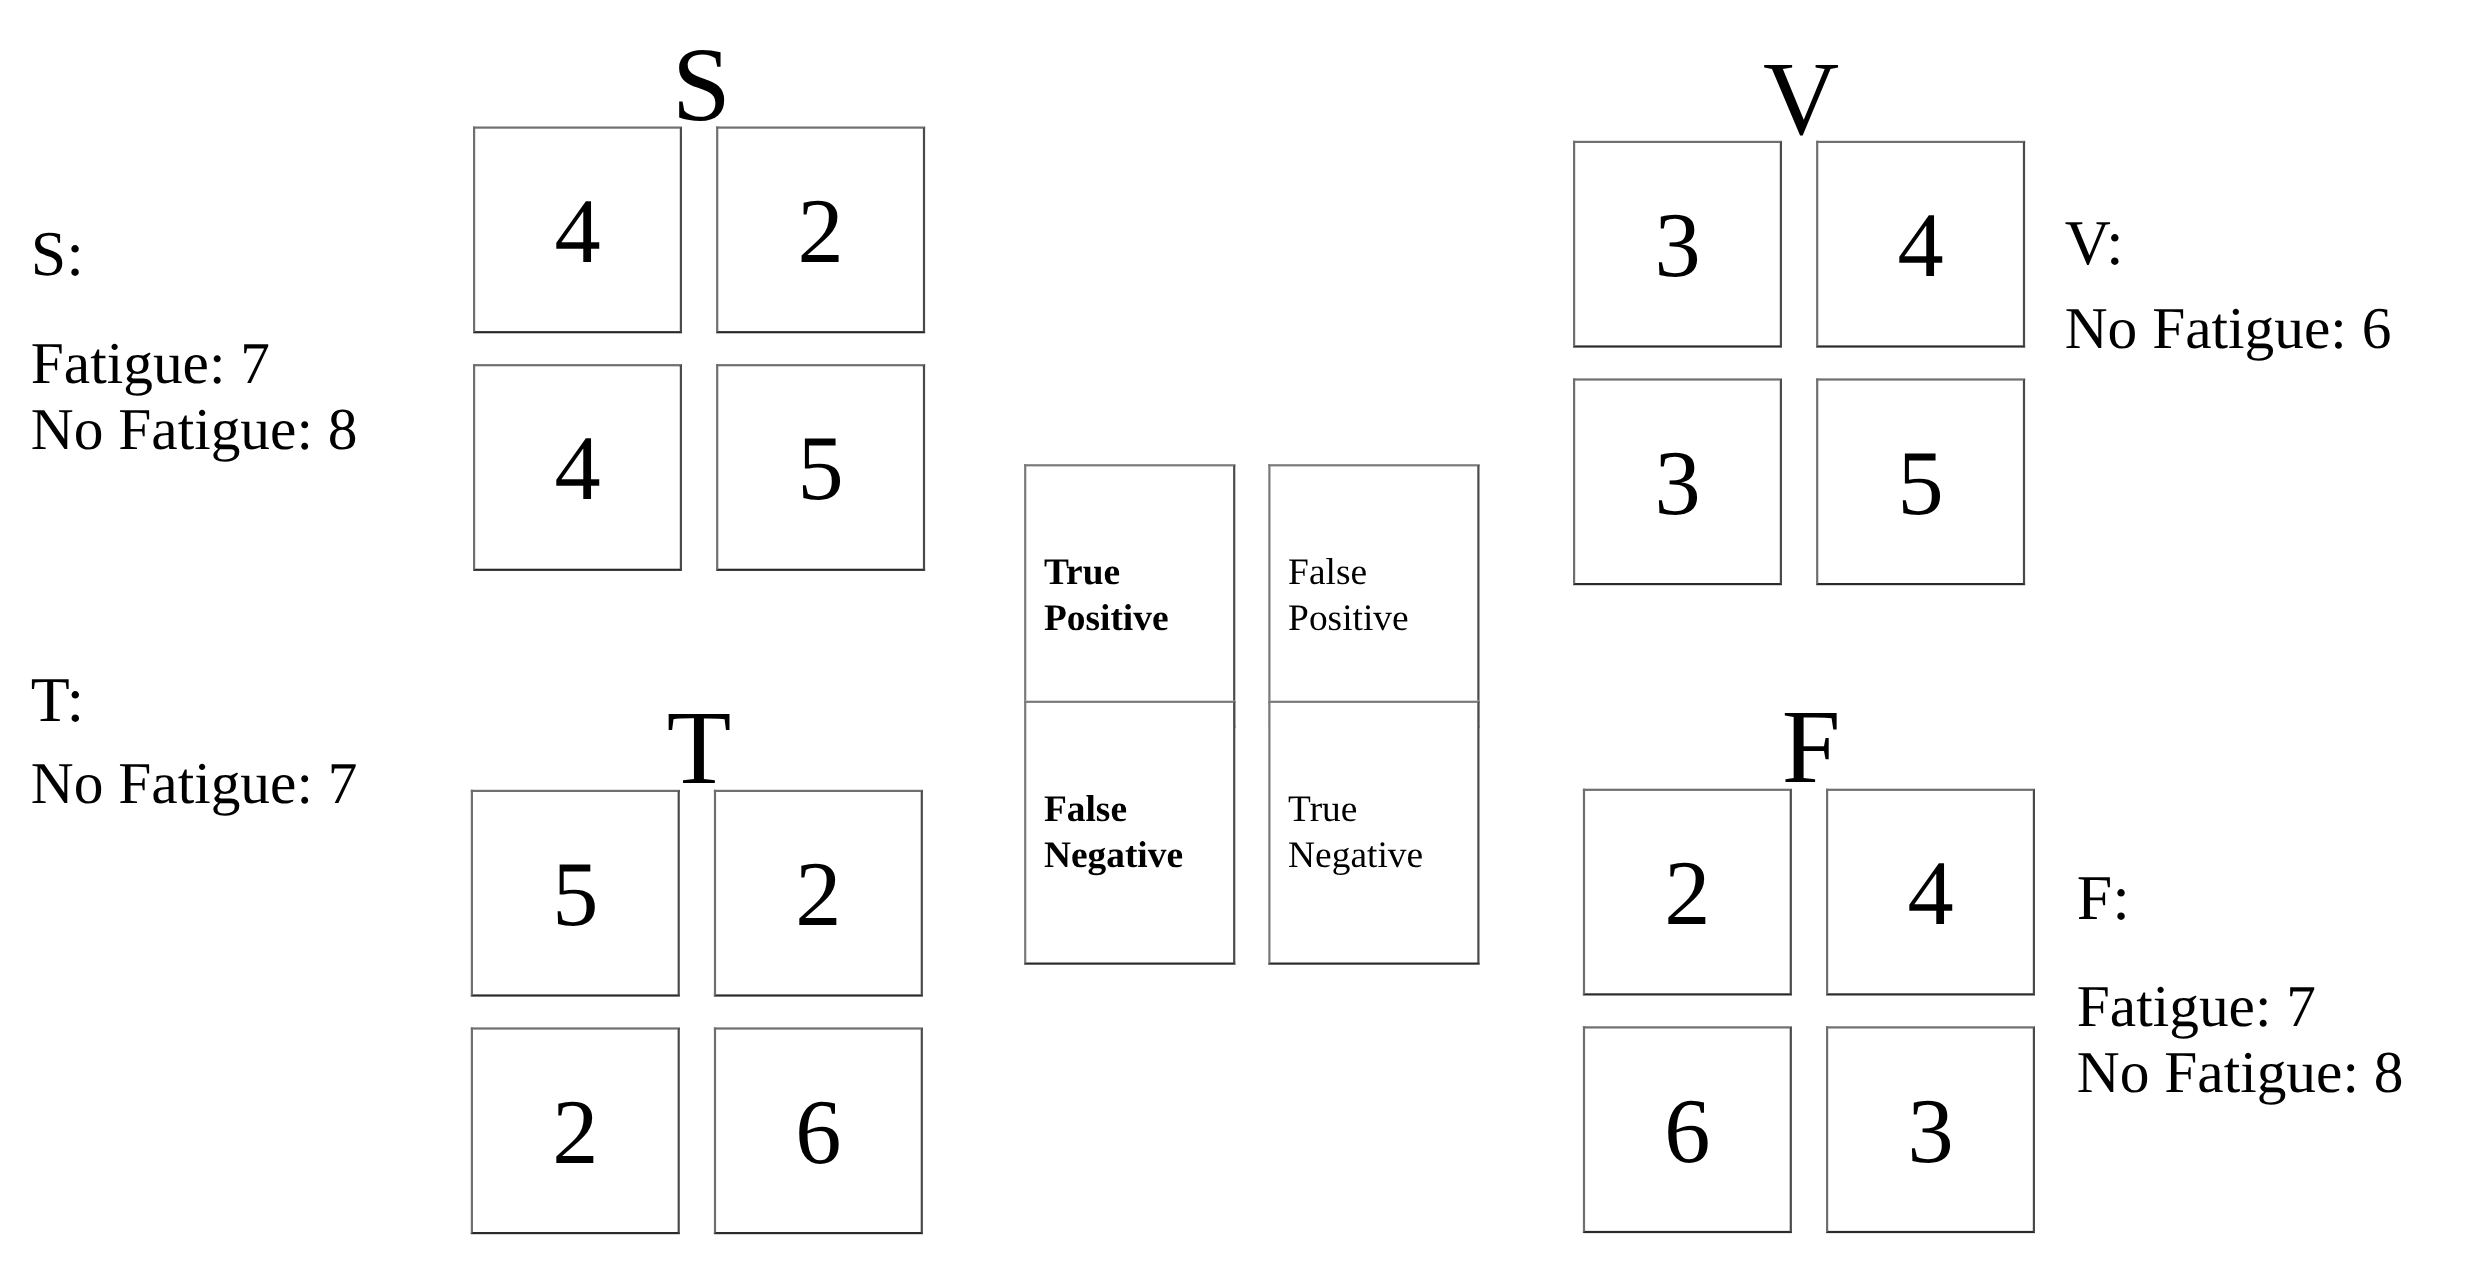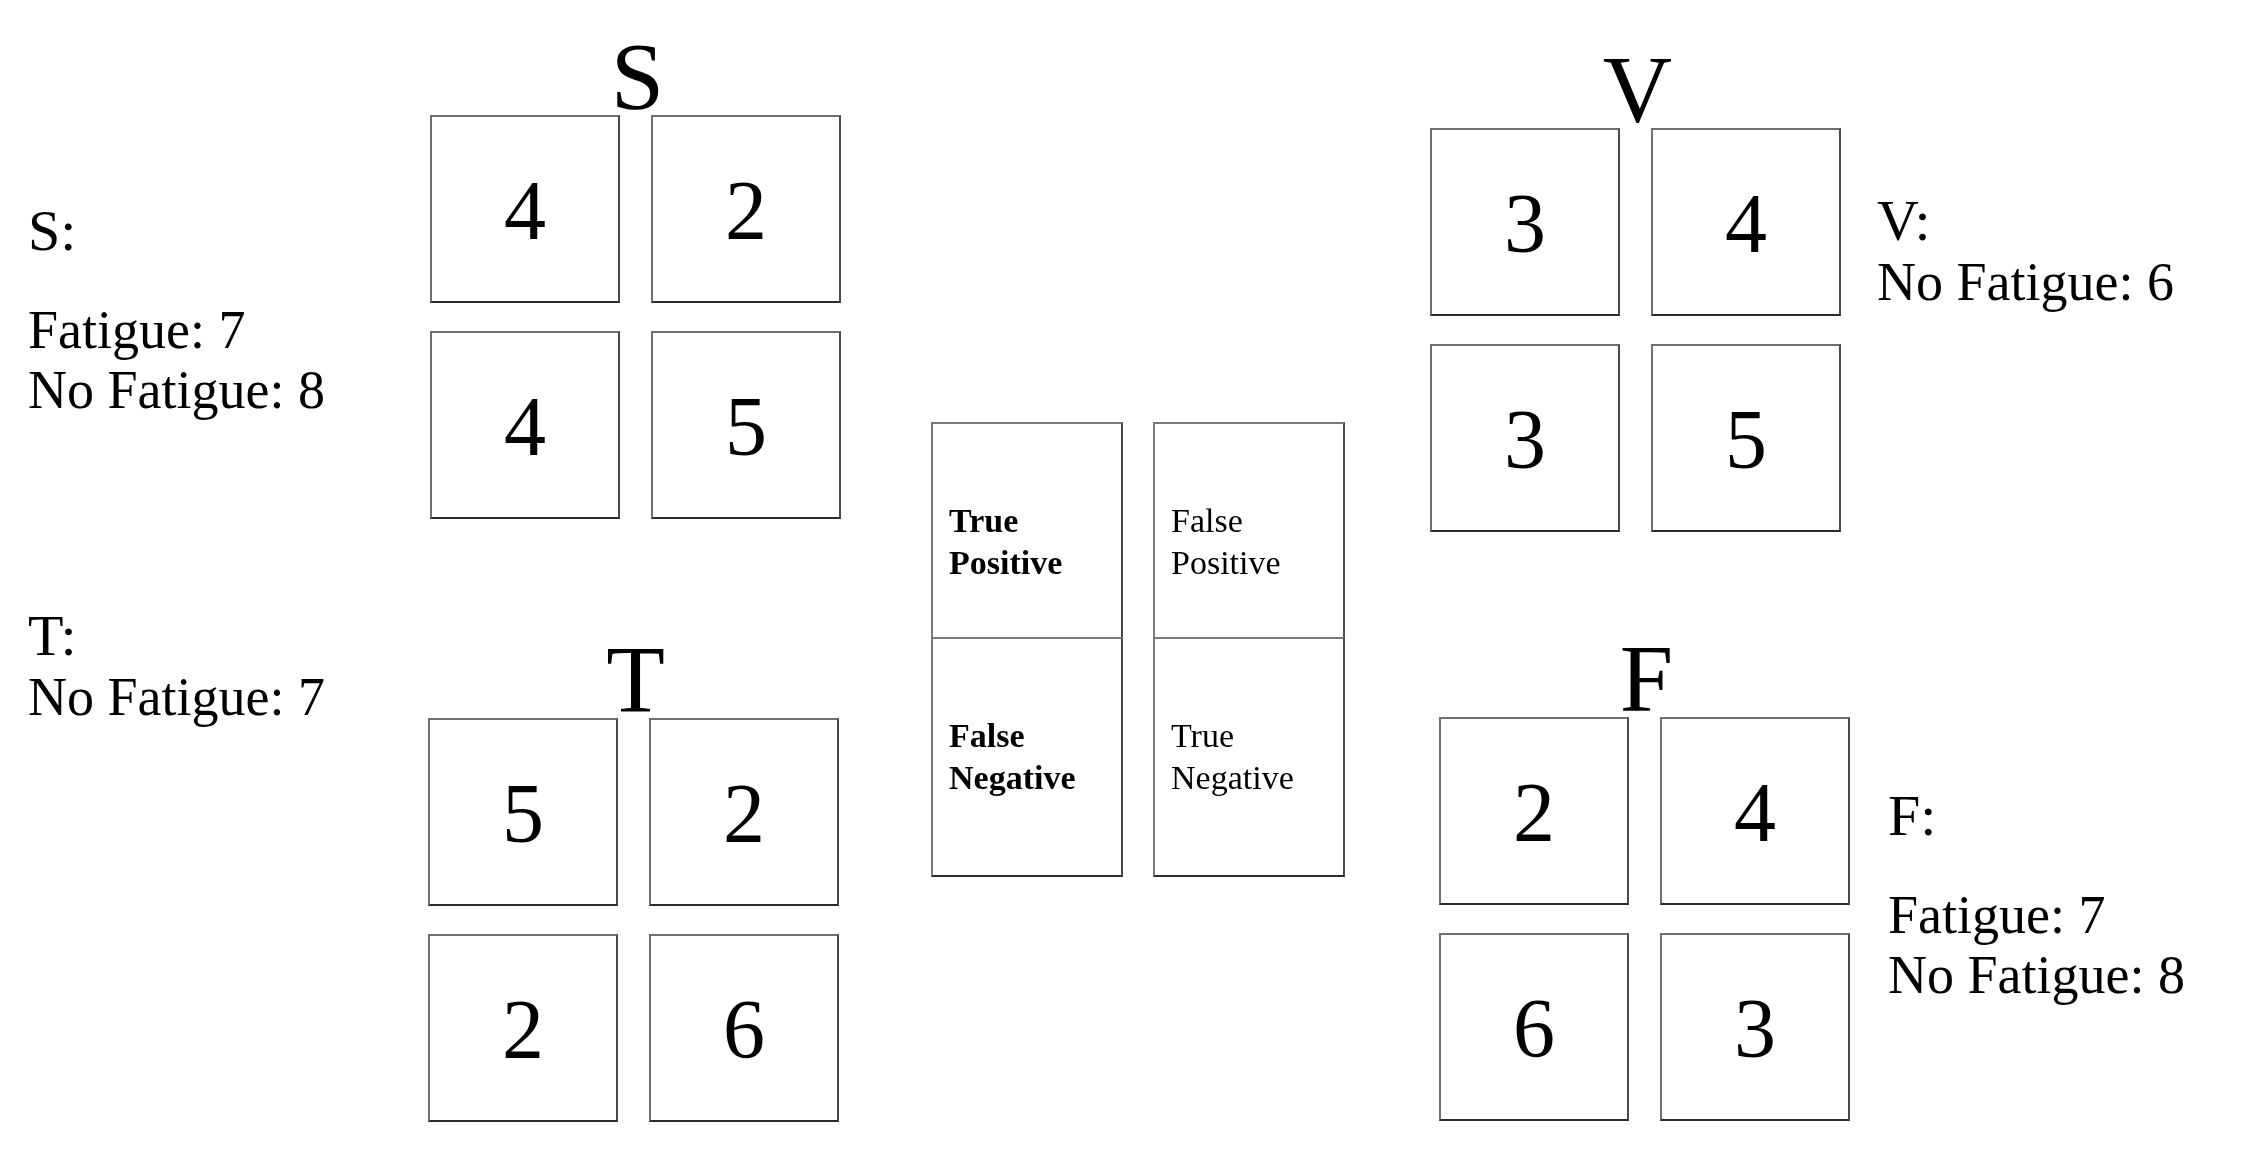--- a/index.html
+++ b/index.html
@@ -127,21 +127,21 @@
   <div class="matrix" id="matrix-v" style="left:1430px; top:128px;">
     <div class="title">V</div>
     <div class="cell tl">3</div>
     <div class="cell tr">4</div>
     <div class="cell bl">3</div>
     <div class="cell br">5</div>
   </div>
 
   <div class="side right" style="left:1877px; top:190px;">
     <span class="name">V:</span>
-    <span class="stats" style="margin-top:0;">No Fatigue: 6</span>
+    <span class="stats" style="margin-top:16px;">No Fatigue: 6</span>
   </div>
 
   <div id="legend">
     <div class="legend-cell tl bold">
       <div>
         <span>True</span>
         <span>Positive</span>
       </div>
     </div>
     <div class="legend-cell tr">
@@ -159,21 +159,21 @@
     <div class="legend-cell br">
       <div>
         <span>True</span>
         <span>Negative</span>
       </div>
     </div>
   </div>
 
   <div class="side left" style="left:28px; top:605px;">
     <span class="name">T:</span>
-    <span class="stats" style="margin-top:0;">No Fatigue: 7</span>
+    <span class="stats" style="margin-top:15px;">No Fatigue: 7</span>
   </div>
 
   <div class="matrix" id="matrix-t" style="left:428px; top:718px;">
     <div class="title">T</div>
     <div class="cell tl">5</div>
     <div class="cell tr">2</div>
     <div class="cell bl">2</div>
     <div class="cell br">6</div>
   </div>
 

